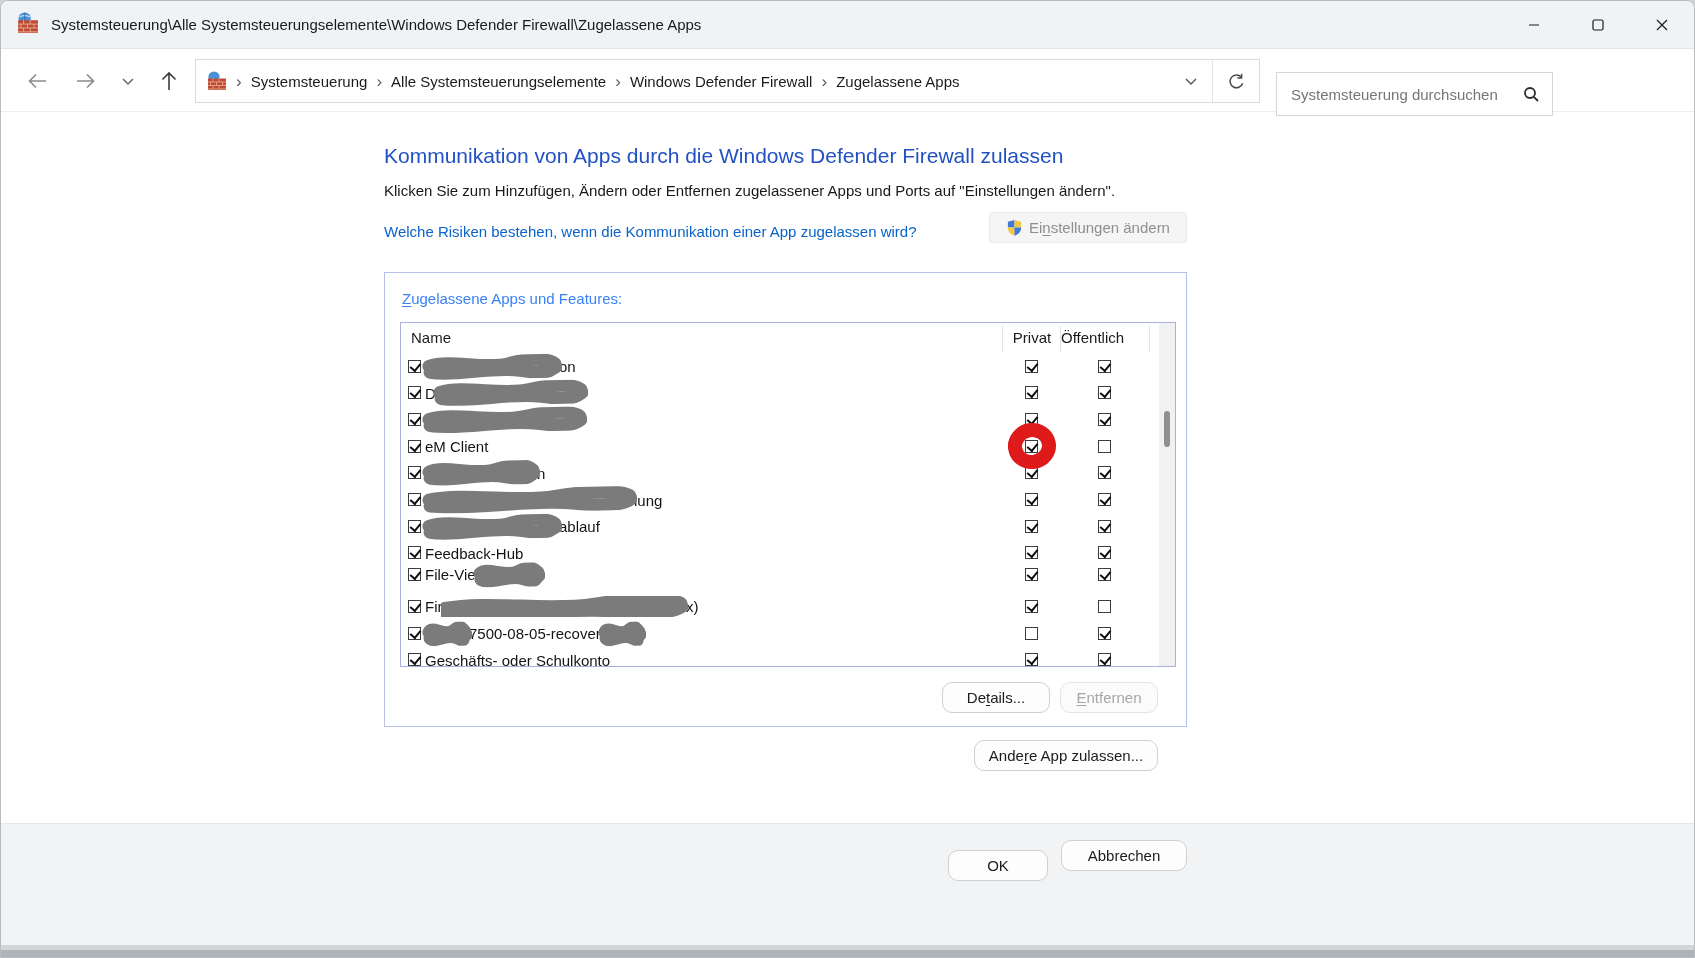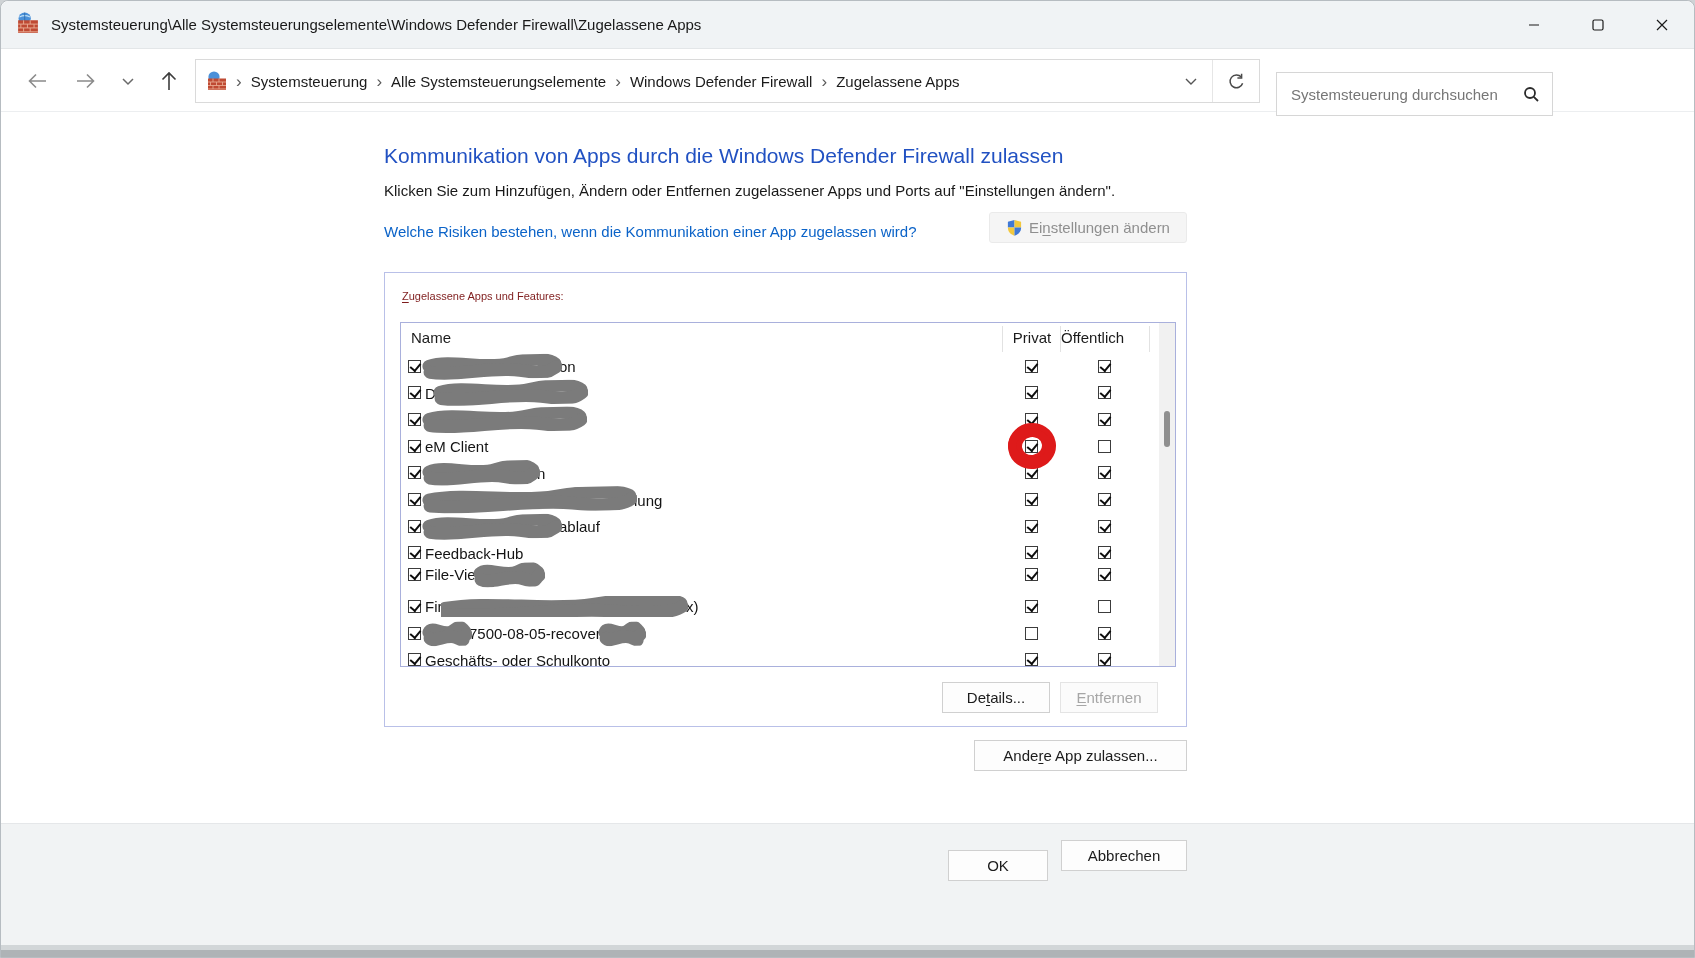--- a/index.html
+++ b/index.html
@@ -34,45 +34,45 @@
   
   .heading{position:absolute;left:383px;top:143px;font-size:21px;color:#2151c2;white-space:nowrap;}
   .desc{position:absolute;left:383px;top:181px;font-size:15px;color:#191919;white-space:nowrap;}
   .risk-link{position:absolute;left:383px;top:219px;width:560px;font-size:15px;line-height:23px;color:#0b63c8;cursor:pointer;}
   .settings-btn{position:absolute;left:988px;top:211px;width:198px;height:31px;background:#f5f5f5;
     border:1px solid #eaeaea;border-radius:3px;display:flex;align-items:center;justify-content:center;gap:2px;
     font-size:15px;color:#8f8f8f;}
   .accel{text-decoration:underline;text-underline-offset:2px;}
   
   .groupbox{position:absolute;left:383px;top:271px;width:803px;height:455px;border:1px solid #b9c0e8;background:#fff;}
-  .group-label{position:absolute;left:17px;top:17px;font-size:11px;color:#7f1d1d;}
+  .group-label{position:absolute;left:17px;top:17px;font-size:15px;color:#3b82f6;}
   .listview{position:absolute;left:15px;top:49px;width:776px;height:345px;border:1px solid #a9b0dc;background:#fff;overflow:hidden;}
   .lv-header{position:absolute;left:0;top:0;right:0;height:30px;font-size:15px;color:#1b1b1b;}
   .lv-header .h-name{position:absolute;left:10px;top:6px;}
   .lv-header .h-privat{position:absolute;left:602px;width:58px;top:6px;text-align:center;}
   .lv-header .h-public{position:absolute;left:660px;width:89px;top:6px;text-align:left;}
   .h-sep{position:absolute;top:3px;height:26px;width:1px;background:#e2e2e2;}
   .lrow{position:absolute;left:0;width:758px;height:27px;}
   .namecell{position:absolute;left:24px;top:0;bottom:0;display:flex;align-items:center;font-size:15px;color:#141414;white-space:pre;}
   .cb{position:absolute;top:50%;margin-top:-7px;width:13px;height:13px;border:1px solid #3c3c3c;background:#fff;}
   .cb.on::after{content:"";position:absolute;left:2.5px;top:0px;width:4.5px;height:8px;
     border-right:2px solid #0d0d0d;border-bottom:2px solid #0d0d0d;transform:rotate(40deg);}
   .scrib{flex:none;margin:0 -3px;transform:rotate(-1.2deg);}
   .scrib path{stroke:#7b7b7b;stroke-width:13;fill:none;stroke-linecap:round;}
   .overlay-scrib{position:absolute;top:3px;height:21px;overflow:hidden;pointer-events:none;}
   .redring{position:absolute;top:50%;margin-top:-29px;z-index:5;pointer-events:none;}
   .lv-scroll{position:absolute;right:0;top:0;bottom:0;width:16px;background:#f1f1f1;}
   .lv-thumb{position:absolute;left:5px;top:88px;width:6px;height:36px;background:#8f8f8f;border-radius:3px;}
   
-  .btn{position:absolute;height:31px;background:#fdfdfd;border:1px solid #d0d0d0;border-radius:0;
+  .btn{position:absolute;height:31px;background:#fdfdfd;border:1px solid #d0d0d0;border-radius:10px;
     font-size:15px;color:#1c1c1c;display:flex;align-items:center;justify-content:center;}
   .btn.disabled{background:#fbfbfb;border-color:#e4e4e4;color:#a6a6a6;}
   .details-btn{left:557px;top:409px;width:108px;}
   .remove-btn{left:675px;top:409px;width:98px;}
-  .allow-other-btn{left:973px;top:739px;width:213px;}
+  .allow-other-btn{left:973px;top:739px;width:184px;}
   
   .footer{position:absolute;left:0;top:822px;right:0;bottom:0;background:#f1f3f4;border-top:1px solid #e5e7e9;}
   .ok-btn{left:947px;top:16px;width:100px;margin-top:10px;}
   .cancel-btn{left:1060px;top:16px;width:126px;}
   .edge1{position:absolute;left:0;right:0;bottom:7px;height:5px;background:#d2d6d8;}
   .edge2{position:absolute;left:0;right:0;bottom:0;height:7px;background:#aeb3b6;}
 </style>
 </head>
 <body>
 

